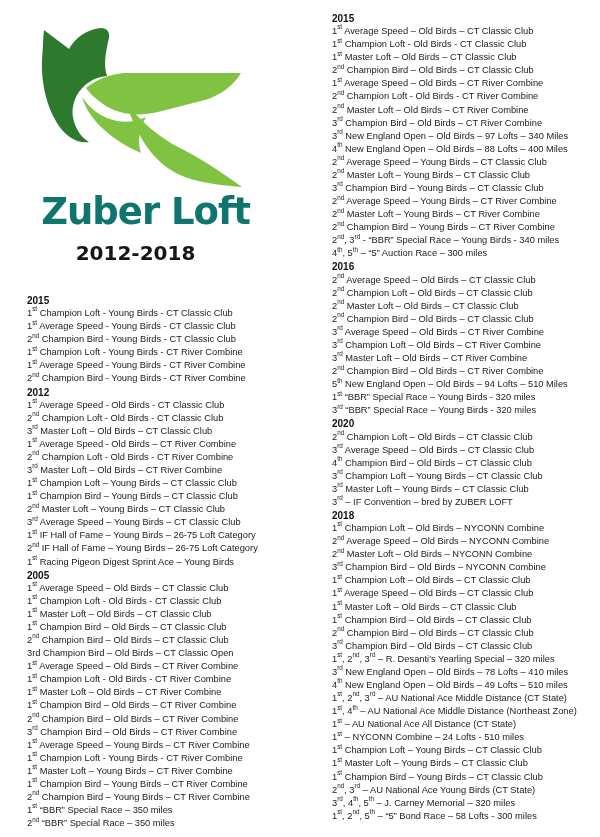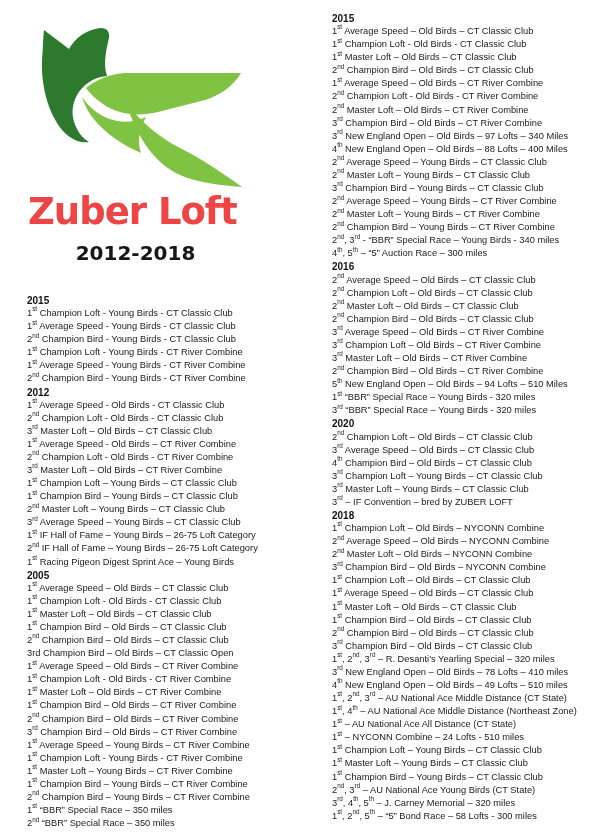--- a/index.html
+++ b/index.html
@@ -2,23 +2,23 @@
 <html><head>
 <meta charset="utf-8">
 <style>
   html,body{margin:0;padding:0;background:#e8e8e8;}
   .page{
     position:relative;width:600px;height:837px;background:#ffffff;
     overflow:hidden;font-family:"Liberation Sans",sans-serif;color:#1f1f1f;
   }
   .logo-area{position:absolute;left:40px;top:25px;width:210px;height:172px;}
   .brand{
-    position:absolute;left:28px;top:190px;width:235px;text-align:left;
+    position:absolute;left:28px;top:190px;width:235px;text-align:center;
     font-family:"DejaVu Sans",sans-serif;font-weight:800;font-size:37px;
-    letter-spacing:-1px;color:#ef4444;white-space:nowrap;
+    letter-spacing:-1px;color:#0f766e;white-space:nowrap;
   }
   .year-range{
     position:absolute;left:28px;top:241px;width:215px;text-align:center;
     font-family:"DejaVu Sans",sans-serif;font-weight:700;font-size:20px;
     color:#161616;
   }
   .col{position:absolute;}
   .col-left{left:27px;top:294px;width:295px;}
   .col-right{left:332px;top:12px;width:268px;}
   .line{

